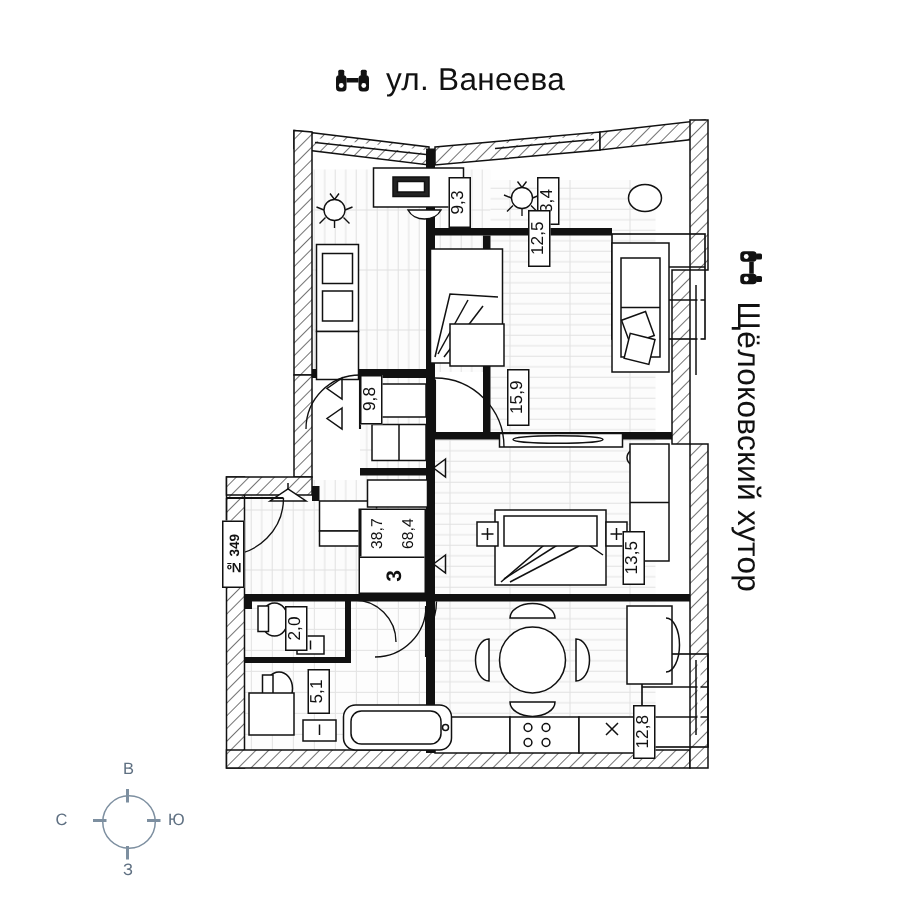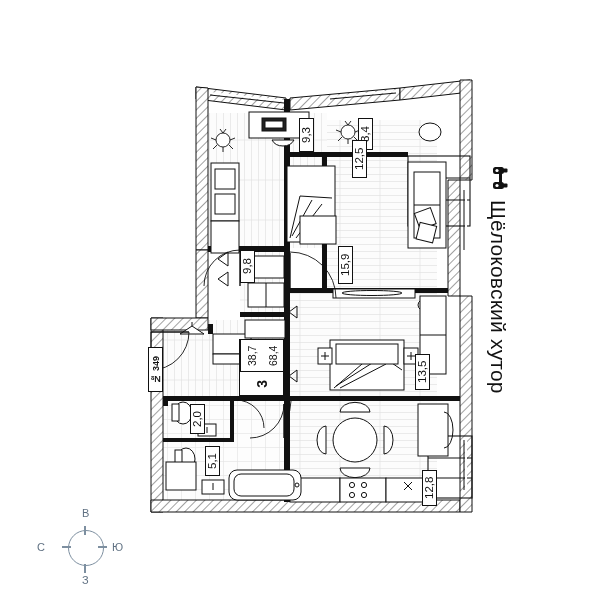--- a/index.html
+++ b/index.html
@@ -76,20 +76,36 @@
     border:1.1px solid #111;background:#fff;box-sizing:border-box;
     display:flex;align-items:center;justify-content:center;
   }
   .aptno span{writing-mode:vertical-rl;transform:rotate(180deg);font-size:9px;font-weight:700;white-space:nowrap;}
 </style>
 </head>
 <body>
 
 <div class="plan-root">
 
+  <div class="street-top">
+    <span class="binoc">
+      <svg width="24" height="16" viewBox="0 0 24 16">
+        <g fill="#111">
+          <rect x="1" y="4" width="7" height="11" rx="2.5"></rect>
+          <rect x="16" y="4" width="7" height="11" rx="2.5"></rect>
+          <rect x="8" y="6" width="8" height="3"></rect>
+          <rect x="2.5" y="0.5" width="4" height="4" rx="1"></rect>
+          <rect x="17.5" y="0.5" width="4" height="4" rx="1"></rect>
+          <circle cx="4.5" cy="11" r="1.6" fill="#fff"></circle>
+          <circle cx="19.5" cy="11" r="1.6" fill="#fff"></circle>
+        </g>
+      </svg>
+    </span>
+    <span class="txt">ул. Ванеева</span>
+  </div>
 
   <div class="street-right">
     <span class="binoc-wrap">
       <svg width="24" height="16" viewBox="0 0 24 16">
         <g fill="#111">
           <rect x="1" y="4" width="7" height="11" rx="2.5"></rect>
           <rect x="16" y="4" width="7" height="11" rx="2.5"></rect>
           <rect x="8" y="6" width="8" height="3"></rect>
           <rect x="2.5" y="0.5" width="4" height="4" rx="1"></rect>
           <rect x="17.5" y="0.5" width="4" height="4" rx="1"></rect>

